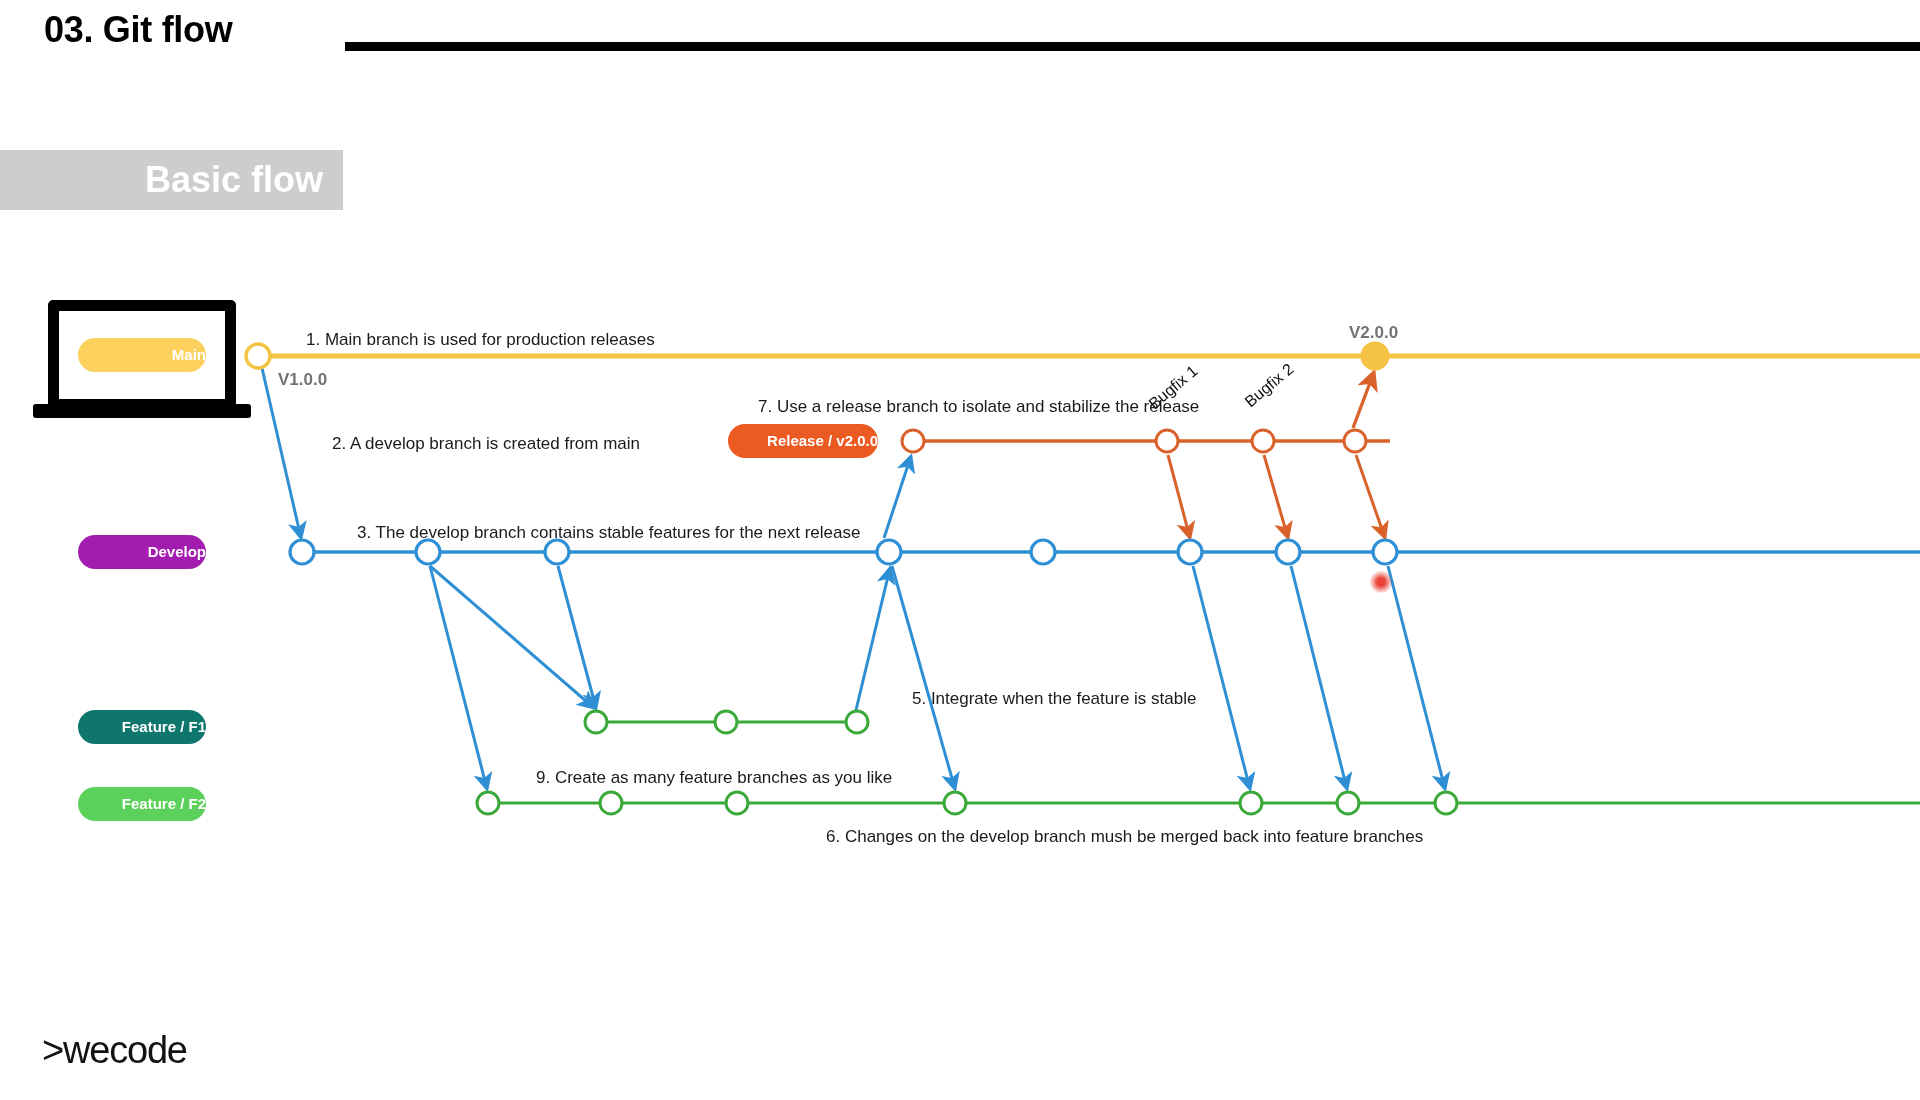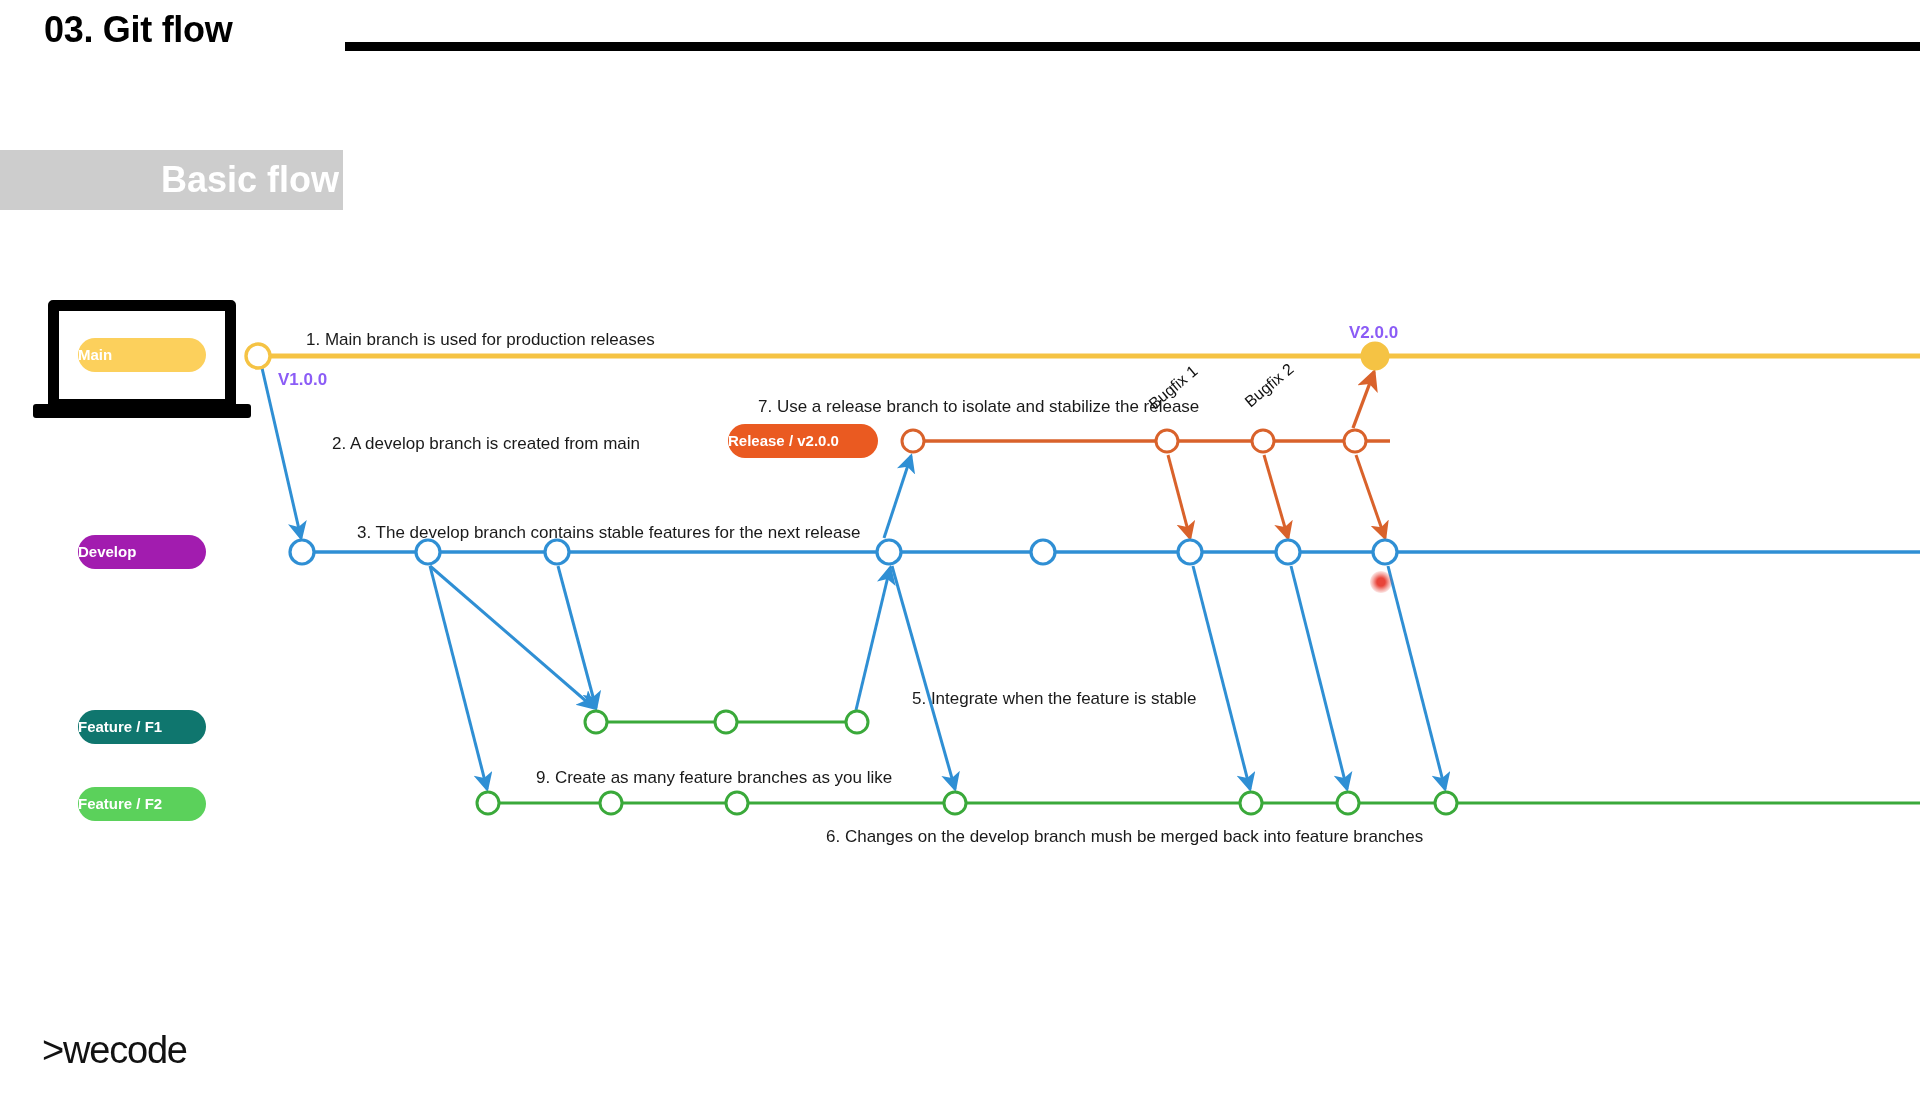--- a/index.html
+++ b/index.html
@@ -46,21 +46,21 @@
     background: #cdcdcd;
   }
   #section-title {
     position: absolute;
     left: 0;
     top: 150px;
     width: 343px;
     height: 60px;
     line-height: 60px;
     text-align: right;
-    padding-right: 4px;
+    padding-right: 20px;
     box-sizing: border-box;
     font-size: 36px;
     font-weight: bold;
     color: #ffffff;
     white-space: nowrap;
   }
 
   
   #laptop-frame {
     position: absolute;
@@ -85,21 +85,21 @@
 
   
   .branch-pill {
     position: absolute;
     height: 34px;
     line-height: 34px;
     border-radius: 17px;
     color: #ffffff;
     font-size: 15px;
     font-weight: bold;
-    text-align: left;
+    text-align: right;
     white-space: nowrap;
     box-sizing: border-box;
   }
   #pill-main {
     left: 78px;
     top: 338px;
     width: 128px;
     background: #fcd05c;
   }
   #pill-develop {
@@ -125,21 +125,21 @@
     top: 424px;
     width: 150px;
     background: #ea5a21;
   }
 
   
   .version-tag {
     position: absolute;
     font-size: 17px;
     font-weight: bold;
-    color: #8b5cf6;
+    color: #737373;
     white-space: nowrap;
   }
   #tag-v1 { left: 278px; top: 370px; }
   #tag-v2 { left: 1349px; top: 323px; }
 
   
   .bugfix-label {
     position: absolute;
     font-size: 16px;
     color: #111111;

